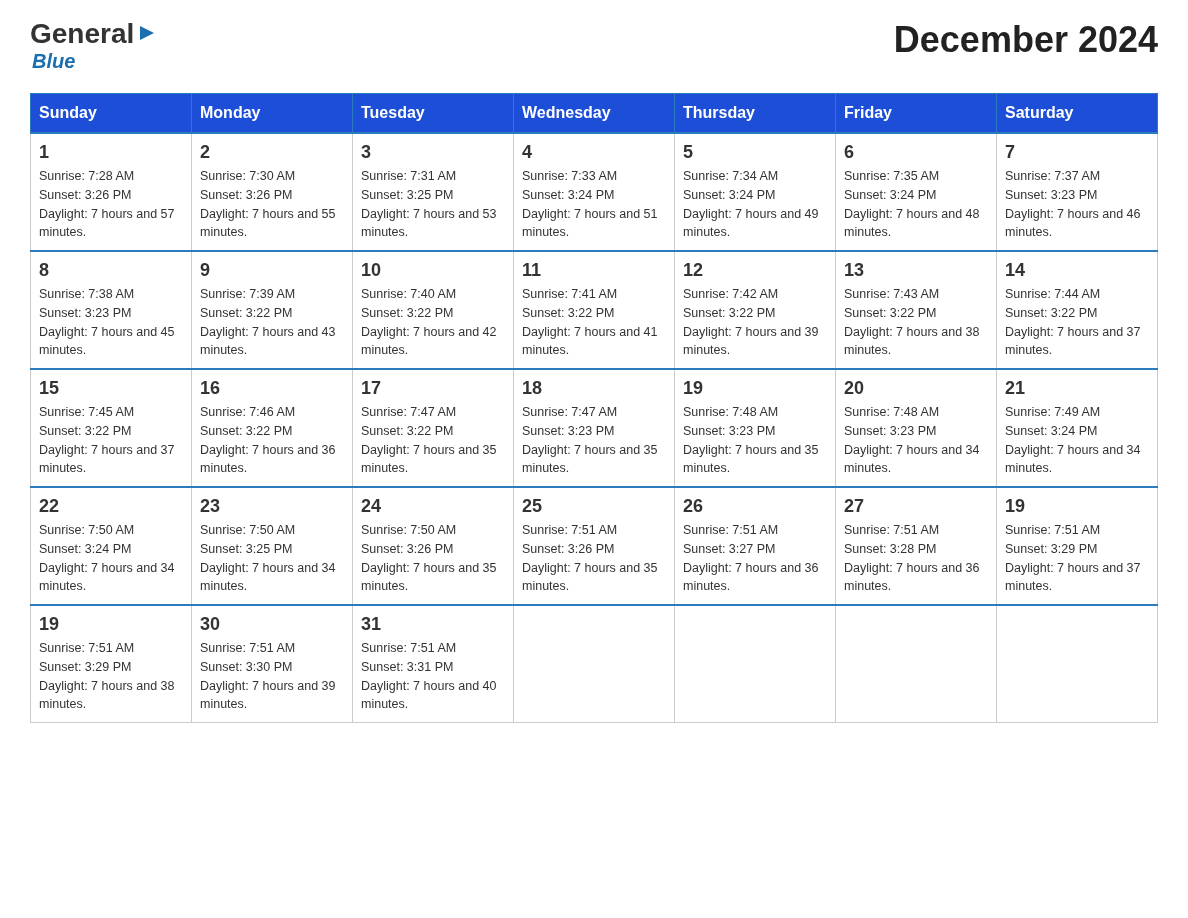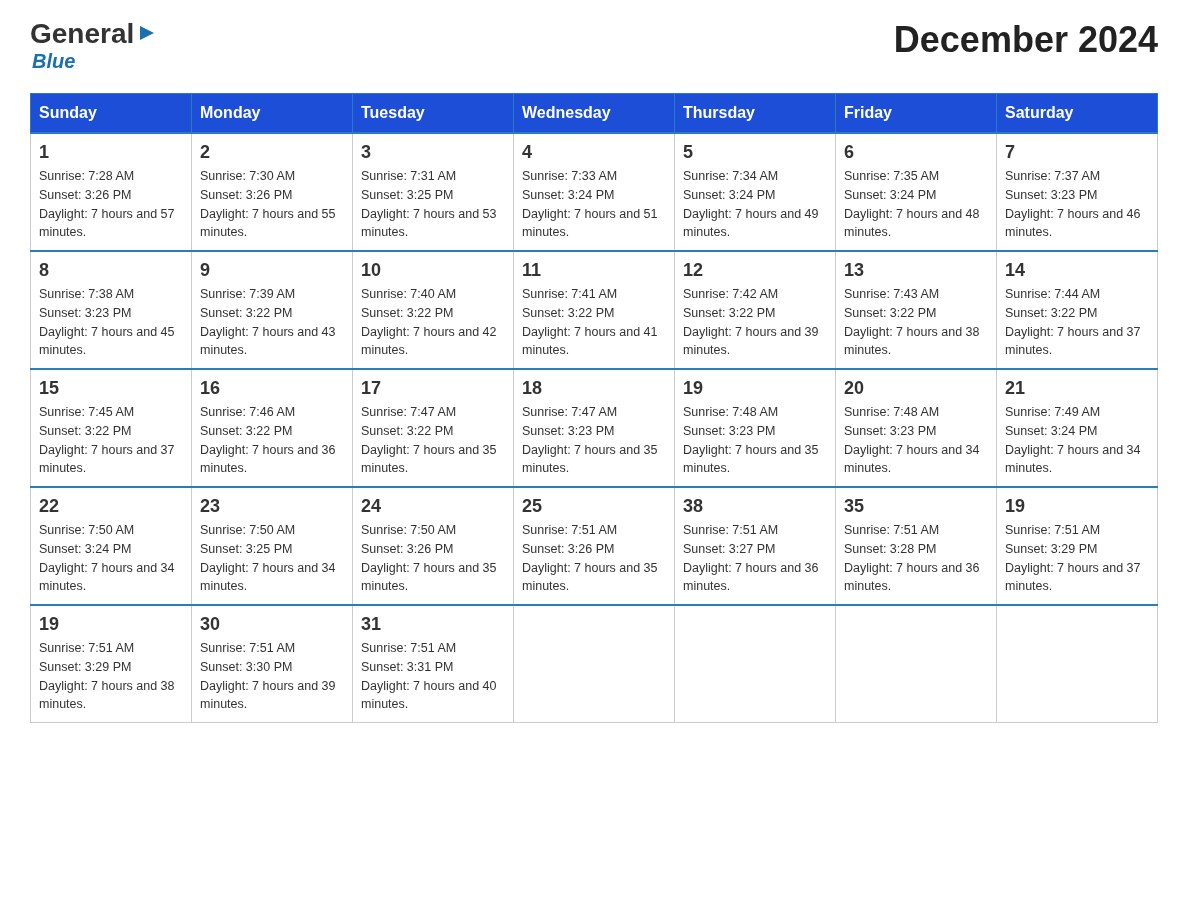--- a/index.html
+++ b/index.html
@@ -168,23 +168,23 @@
       </tr>
       <tr>
         <td><span class="day-num">22</span>
           <span class="day-info">Sunrise: 7:50 AM<br>Sunset: 3:24 PM<br>Daylight: 7 hours and 34 minutes.</span></td>
         <td><span class="day-num">23</span>
           <span class="day-info">Sunrise: 7:50 AM<br>Sunset: 3:25 PM<br>Daylight: 7 hours and 34 minutes.</span></td>
         <td><span class="day-num">24</span>
           <span class="day-info">Sunrise: 7:50 AM<br>Sunset: 3:26 PM<br>Daylight: 7 hours and 35 minutes.</span></td>
         <td><span class="day-num">25</span>
           <span class="day-info">Sunrise: 7:51 AM<br>Sunset: 3:26 PM<br>Daylight: 7 hours and 35 minutes.</span></td>
-        <td><span class="day-num">38</span>
+        <td><span class="day-num">26</span>
           <span class="day-info">Sunrise: 7:51 AM<br>Sunset: 3:27 PM<br>Daylight: 7 hours and 36 minutes.</span></td>
-        <td><span class="day-num">35</span>
+        <td><span class="day-num">27</span>
           <span class="day-info">Sunrise: 7:51 AM<br>Sunset: 3:28 PM<br>Daylight: 7 hours and 36 minutes.</span></td>
         <td><span class="day-num">19</span>
           <span class="day-info">Sunrise: 7:51 AM<br>Sunset: 3:29 PM<br>Daylight: 7 hours and 37 minutes.</span></td>
       </tr>
       <tr>
         <td><span class="day-num">19</span>
           <span class="day-info">Sunrise: 7:51 AM<br>Sunset: 3:29 PM<br>Daylight: 7 hours and 38 minutes.</span></td>
         <td><span class="day-num">30</span>
           <span class="day-info">Sunrise: 7:51 AM<br>Sunset: 3:30 PM<br>Daylight: 7 hours and 39 minutes.</span></td>
         <td><span class="day-num">31</span>

